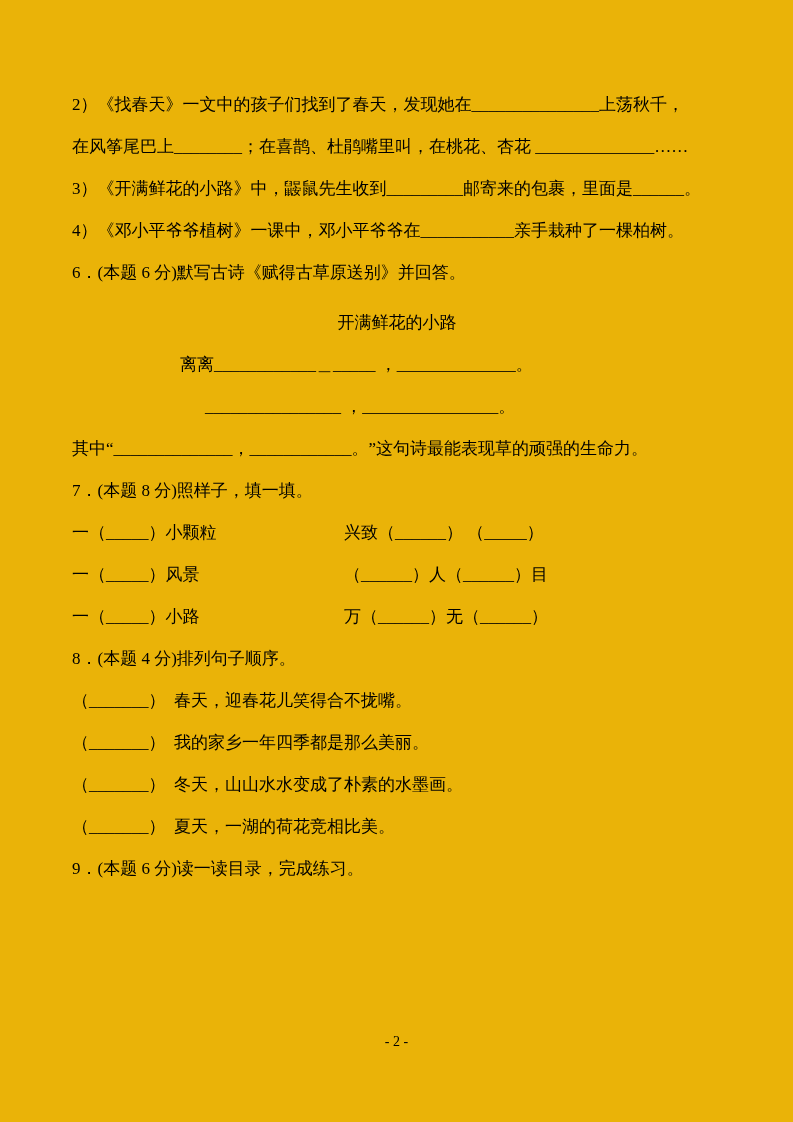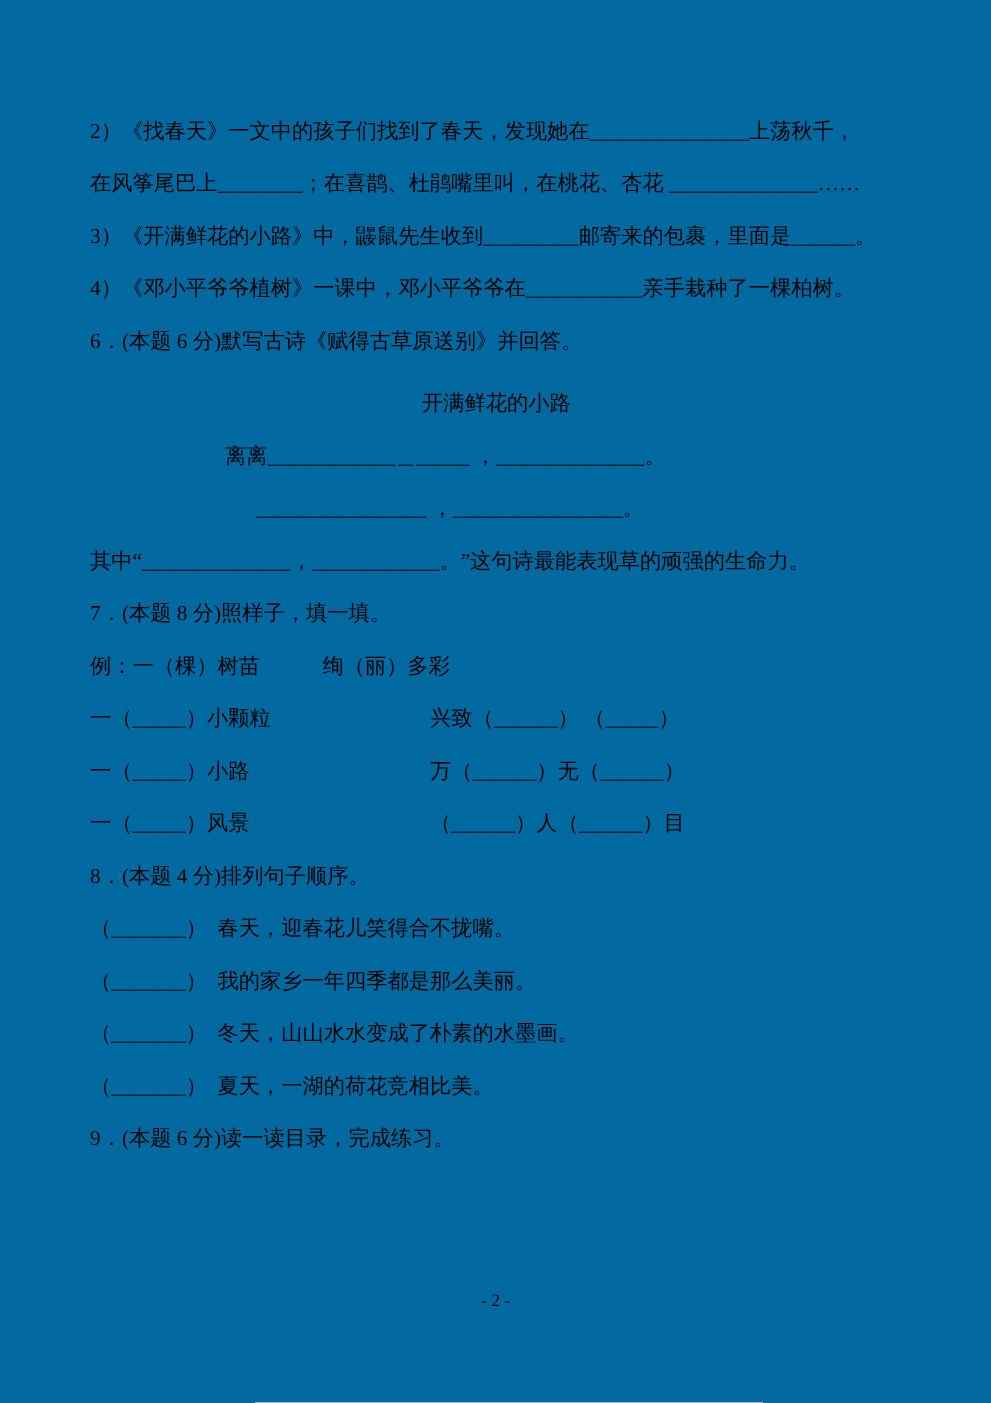--- a/index.html
+++ b/index.html
@@ -5,21 +5,21 @@
   html, body {
     margin: 0;
     padding: 0;
     background: #ffffff;
   }
   .page {
     position: relative;
     width: 793px;
     height: 1122px;
     margin: 0 auto;
-    background: #0369a1;
+    background: #eab308;
     color: #000000;
     font-family: "Liberation Serif", "DejaVu Serif", serif;
     overflow: hidden;
   }
   .content {
     position: absolute;
     top: 84px;
     left: 72px;
     width: 650px;
   }
@@ -72,35 +72,31 @@
     <p class="line">3）《开满鲜花的小路》中，鼹鼠先生收到_________邮寄来的包裹，里面是______。</p>
     <p class="line">4）《邓小平爷爷植树》一课中，邓小平爷爷在___________亲手栽种了一棵柏树。</p>
 
     <p class="line bold">6．(本题 6 分)默写古诗《赋得古草原送别》并回答。</p>
     <p class="line poem-title">开满鲜花的小路</p>
     <p class="line poem-l1">离离____________＿_____ ，______________。</p>
     <p class="line poem-l2">________________ ，________________。</p>
     <p class="line">其中“______________，____________。”这句诗最能表现草的顽强的生命力。</p>
 
     <p class="line bold">7．(本题 8 分)照样子，填一填。</p>
-    <div class="q7-row example line">
-      <span class="q7-left">例：一（棵）树苗</span>
-      <span class="q7-right">绚（丽）多彩</span>
-    </div>
     <div class="q7-row line">
       <span class="q7-left">一（_____）小颗粒</span>
       <span class="q7-right">兴致（______） （_____）</span>
     </div>
     <div class="q7-row line">
+      <span class="q7-left">一（_____）风景</span>
+      <span class="q7-right">（______）人（______）目</span>
+    </div>
+    <div class="q7-row line">
       <span class="q7-left">一（_____）小路</span>
       <span class="q7-right">万（______）无（______）</span>
-    </div>
-    <div class="q7-row line">
-      <span class="q7-left">一（_____）风景</span>
-      <span class="q7-right">（______）人（______）目</span>
     </div>
 
     <p class="line bold">8．(本题 4 分)排列句子顺序。</p>
     <p class="line">（_______）  春天，迎春花儿笑得合不拢嘴。</p>
     <p class="line">（_______）  我的家乡一年四季都是那么美丽。</p>
     <p class="line">（_______）  冬天，山山水水变成了朴素的水墨画。</p>
     <p class="line">（_______）  夏天，一湖的荷花竞相比美。</p>
 
     <p class="line bold">9．(本题 6 分)读一读目录，完成练习。</p>
 

